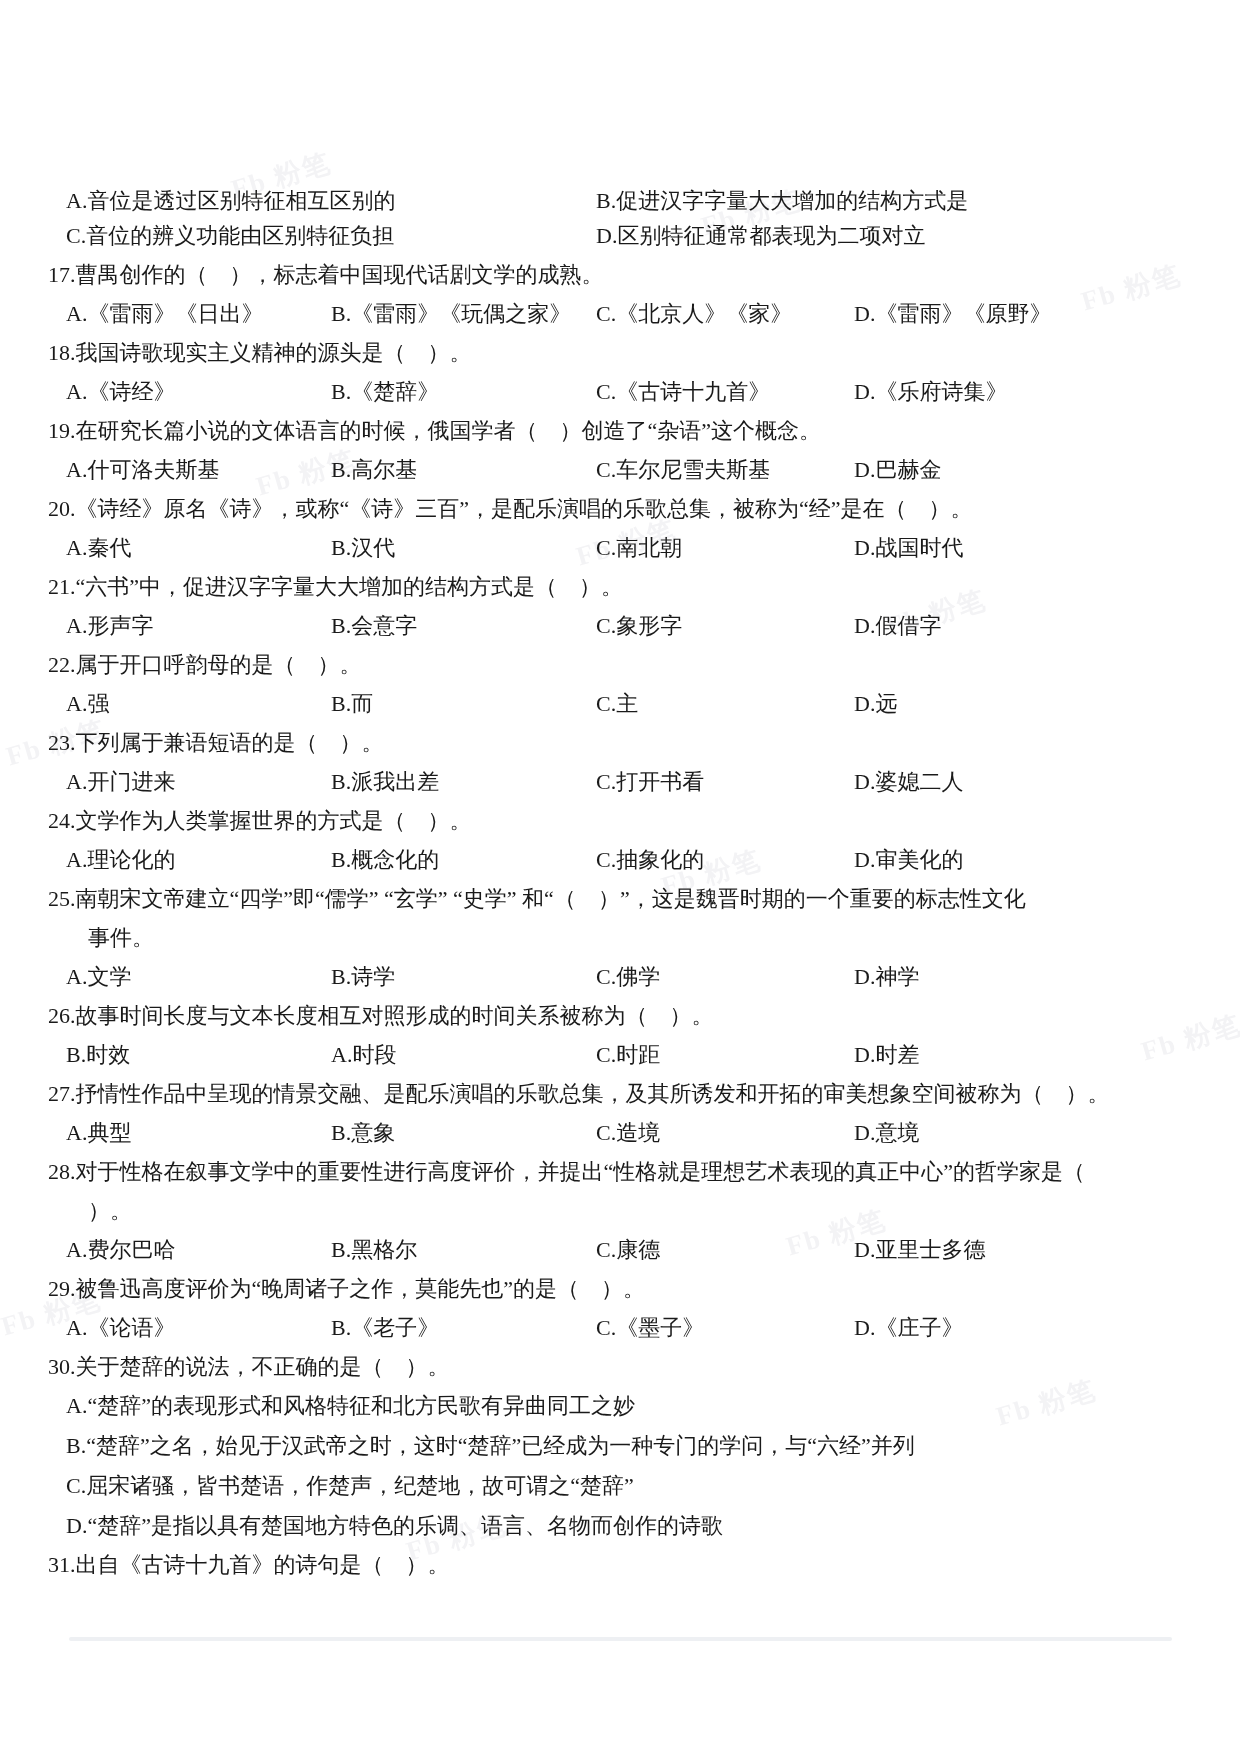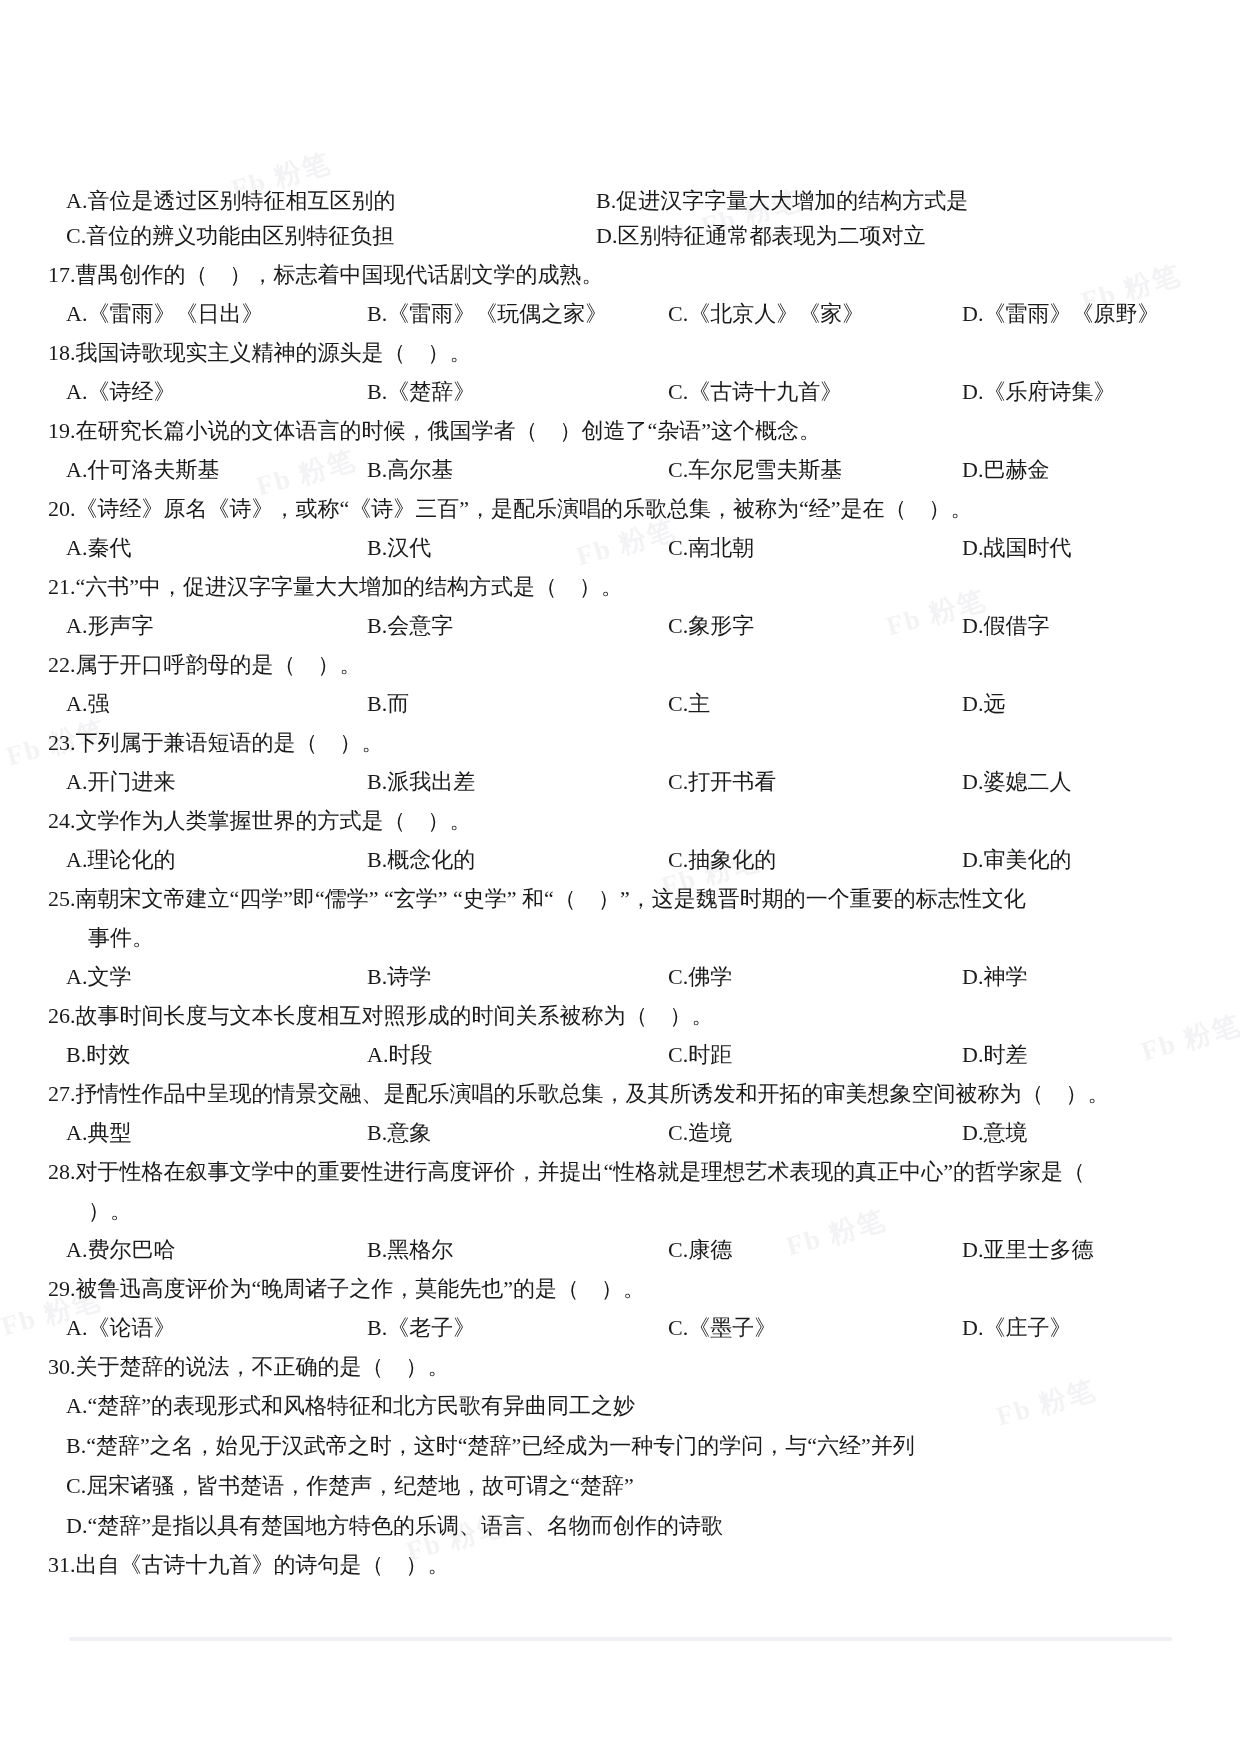--- a/index.html
+++ b/index.html
@@ -29,21 +29,21 @@
     z-index:1;
     font-size:22px;
     line-height:34px;
   }
   .stem { margin:4px 0 5px 0; white-space:nowrap; }
   .stem.cont { padding-left:40px; }
   .opts {
     display:grid;
     margin:0 0 5px 18px;
   }
-  .cols-4 { grid-template-columns:265px 265px 258px auto;gap:36px; }
+  .cols-4 { grid-template-columns:265px 265px 258px auto; }
   .cols-2 { grid-template-columns:530px auto; row-gap:1px; }
   .cols-1 { grid-template-columns:auto;gap:6px; }
   .opt { white-space:nowrap; }
   .divider {
     position:absolute;
     left:69px; top:1637px;
     width:1103px; height:4px;
     border-radius:2px;
     z-index:1;
   }

